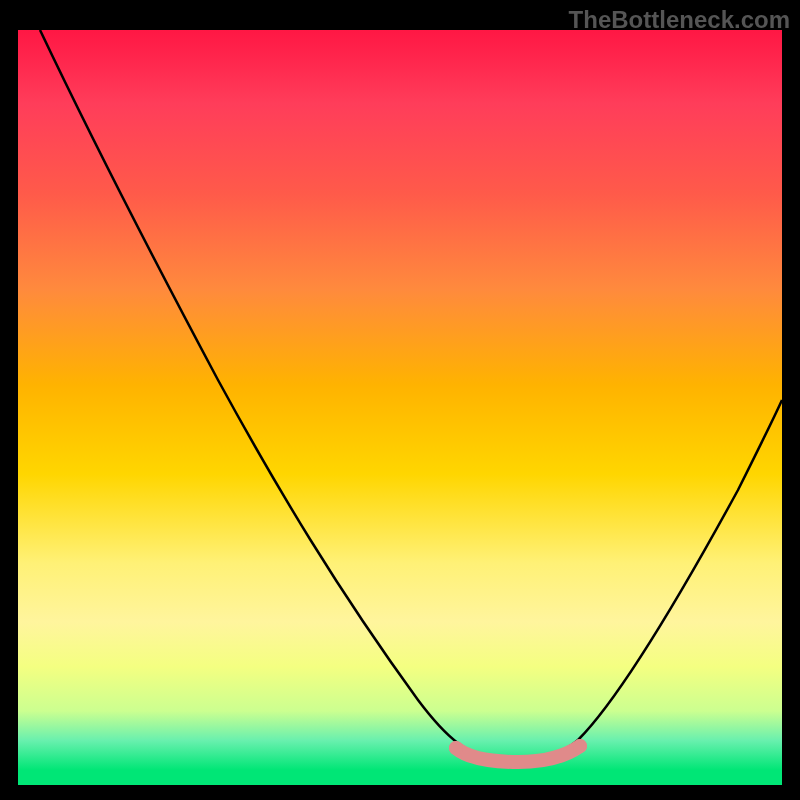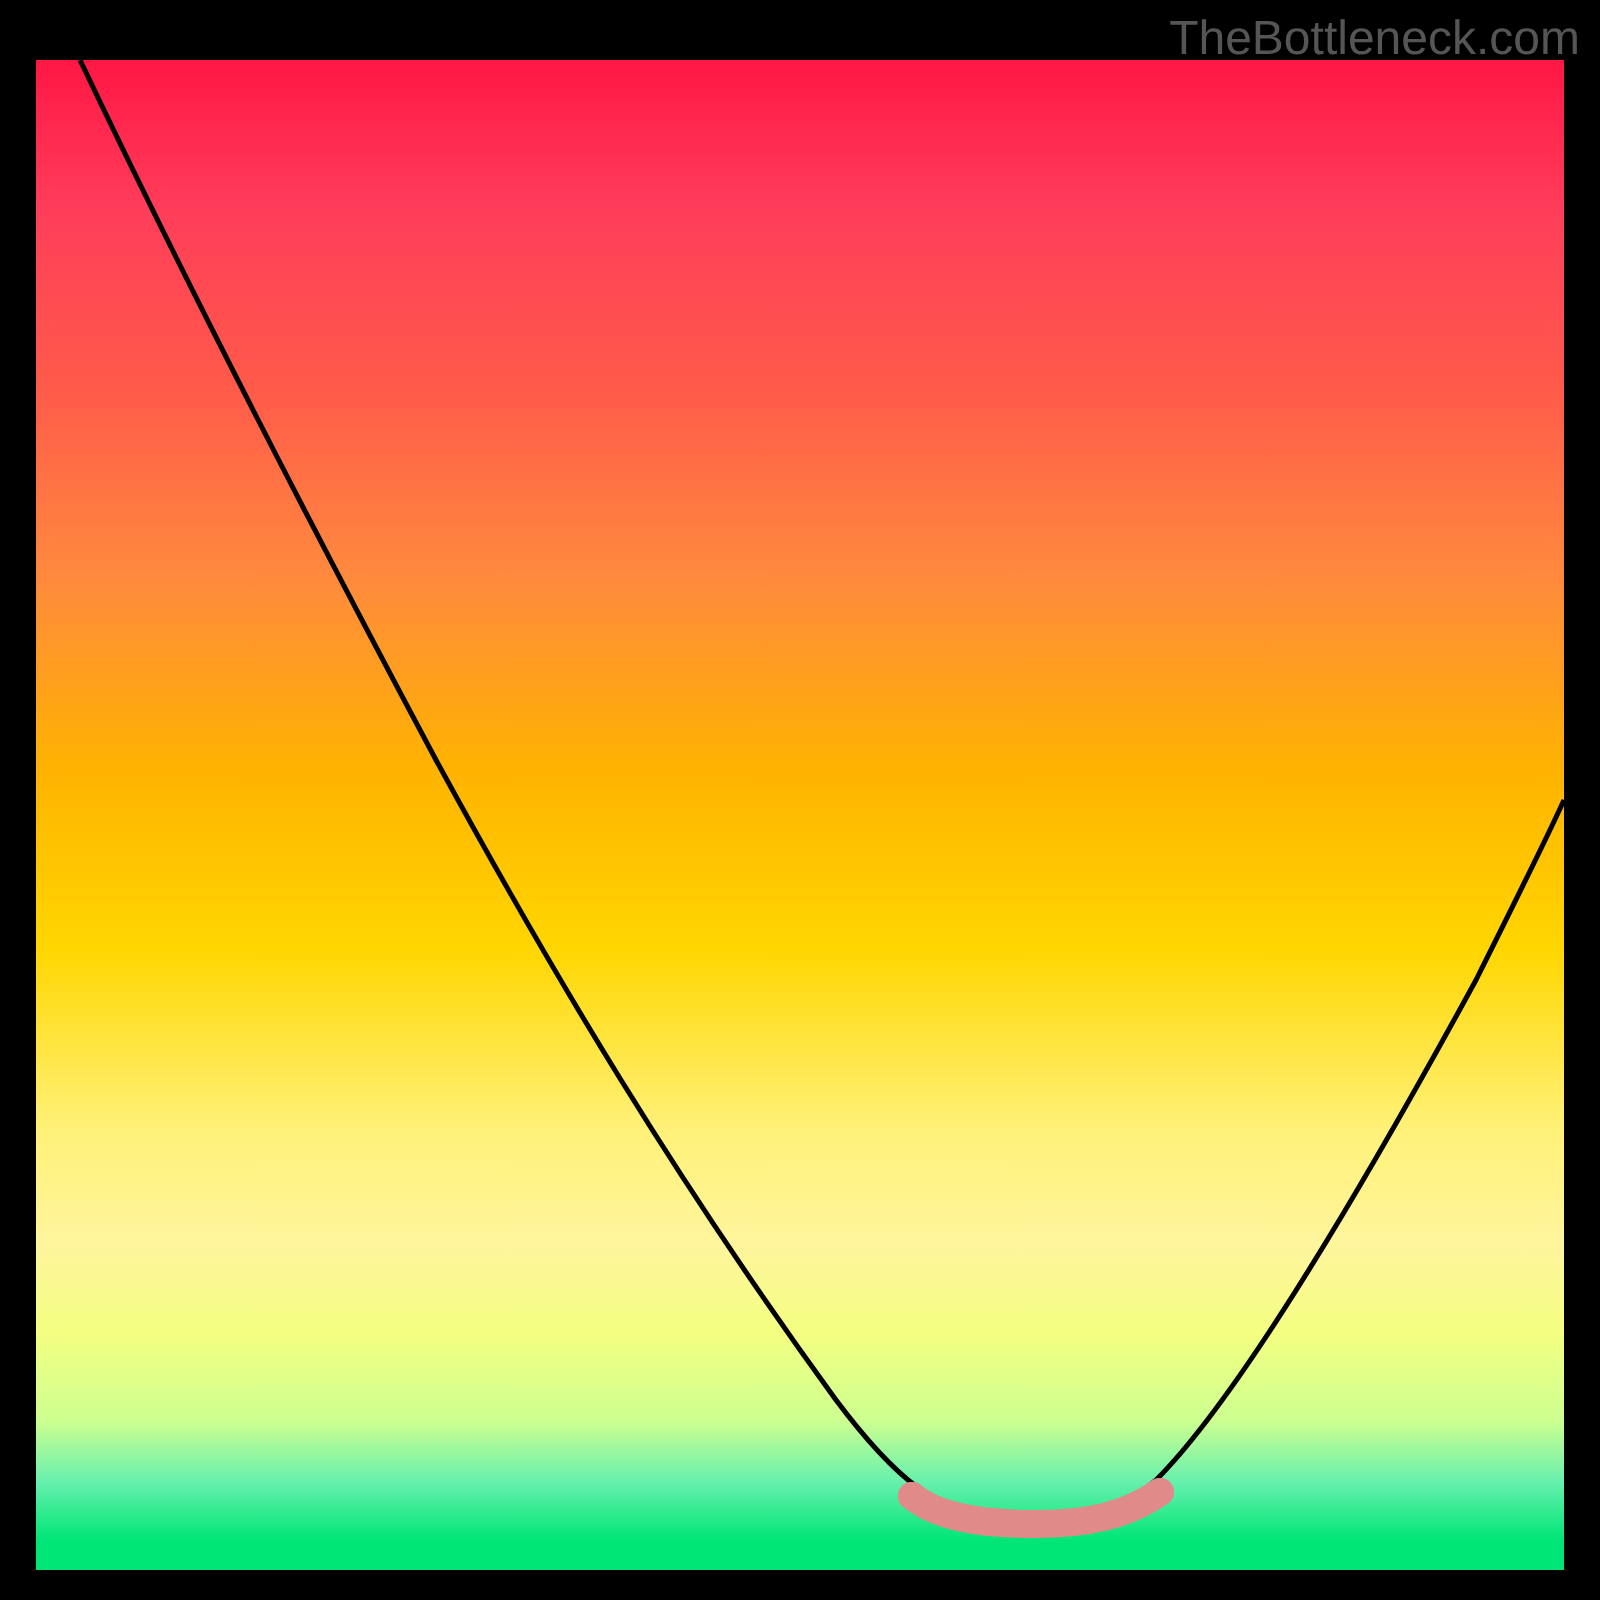--- a/index.html
+++ b/index.html
@@ -4,21 +4,21 @@
 <style>
 * { margin: 0; padding: 0; box-sizing: border-box; }
 body { width: 800px; height: 800px; position: relative; font-family: Arial, sans-serif; background: #000; }
 
 .watermark {
   position: absolute;
   top: 6px;
   right: 10px;
   color: #555;
   font-size: 24px;
-  font-weight: 400;
+  font-weight: 700;
   z-index: 10;
 }
 
 .frame {
   position: absolute;
   top: 30px;
   left: 18px;
   width: 764px;
   height: 755px;
   background: #000;

